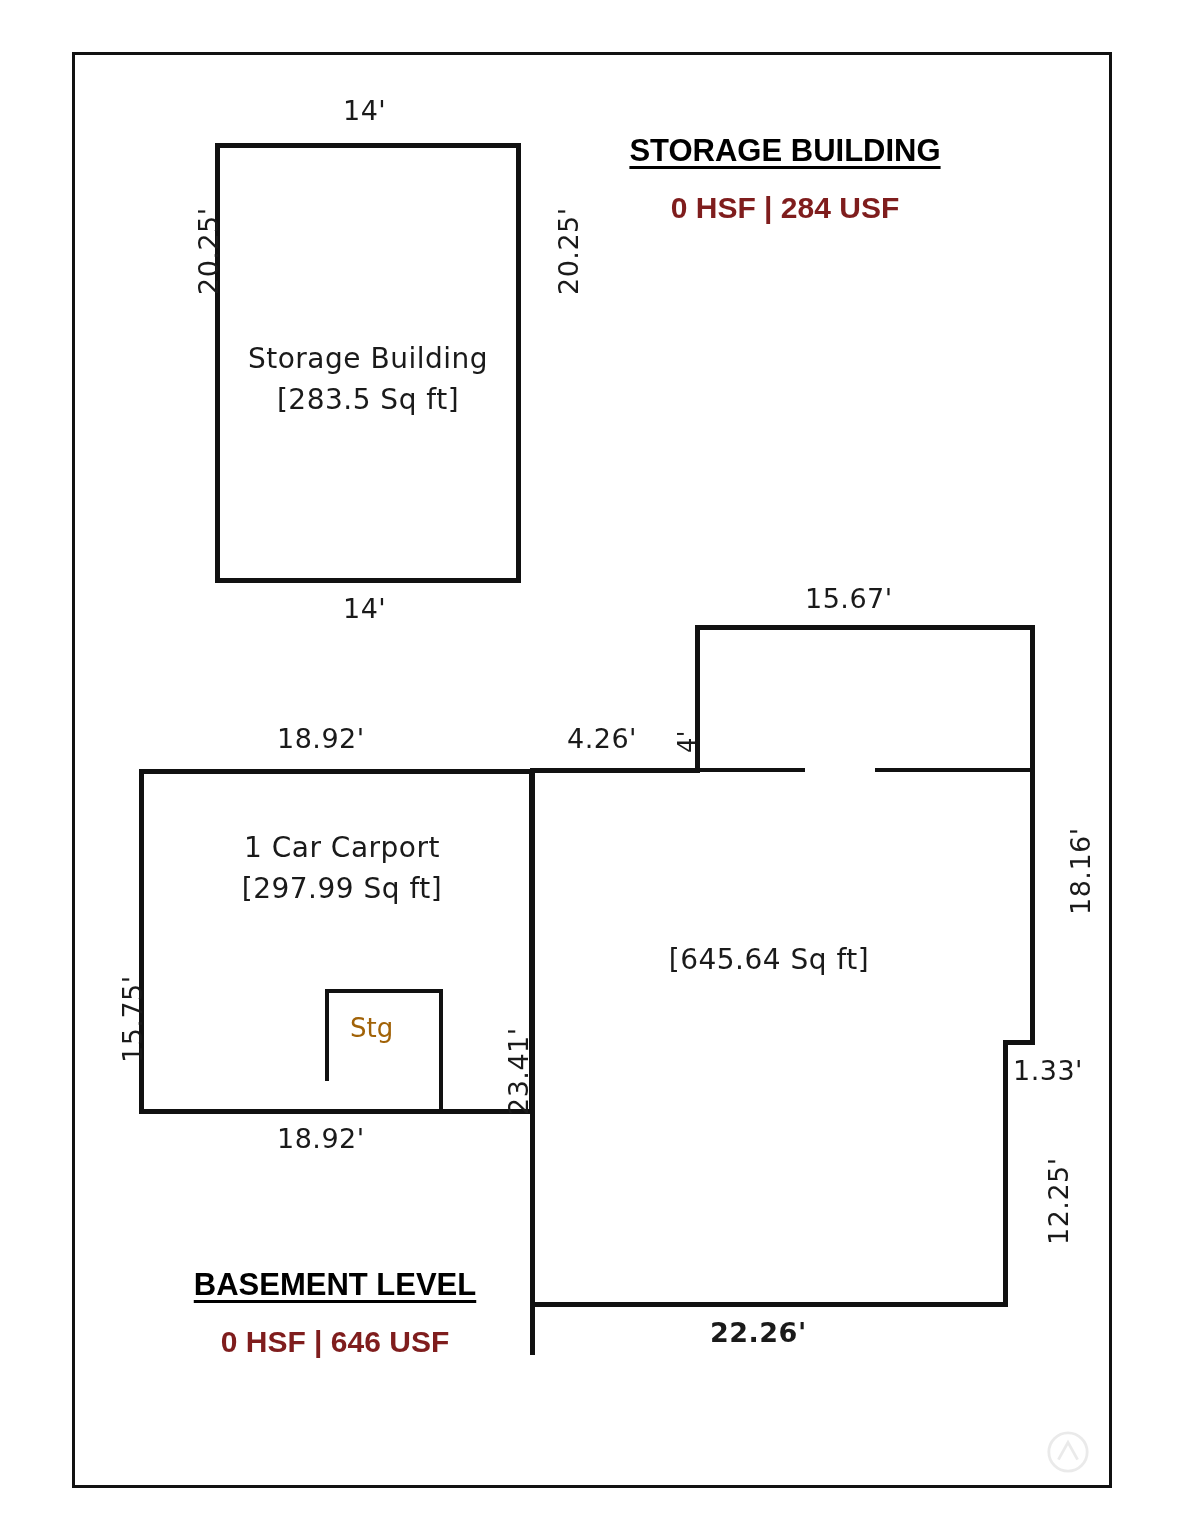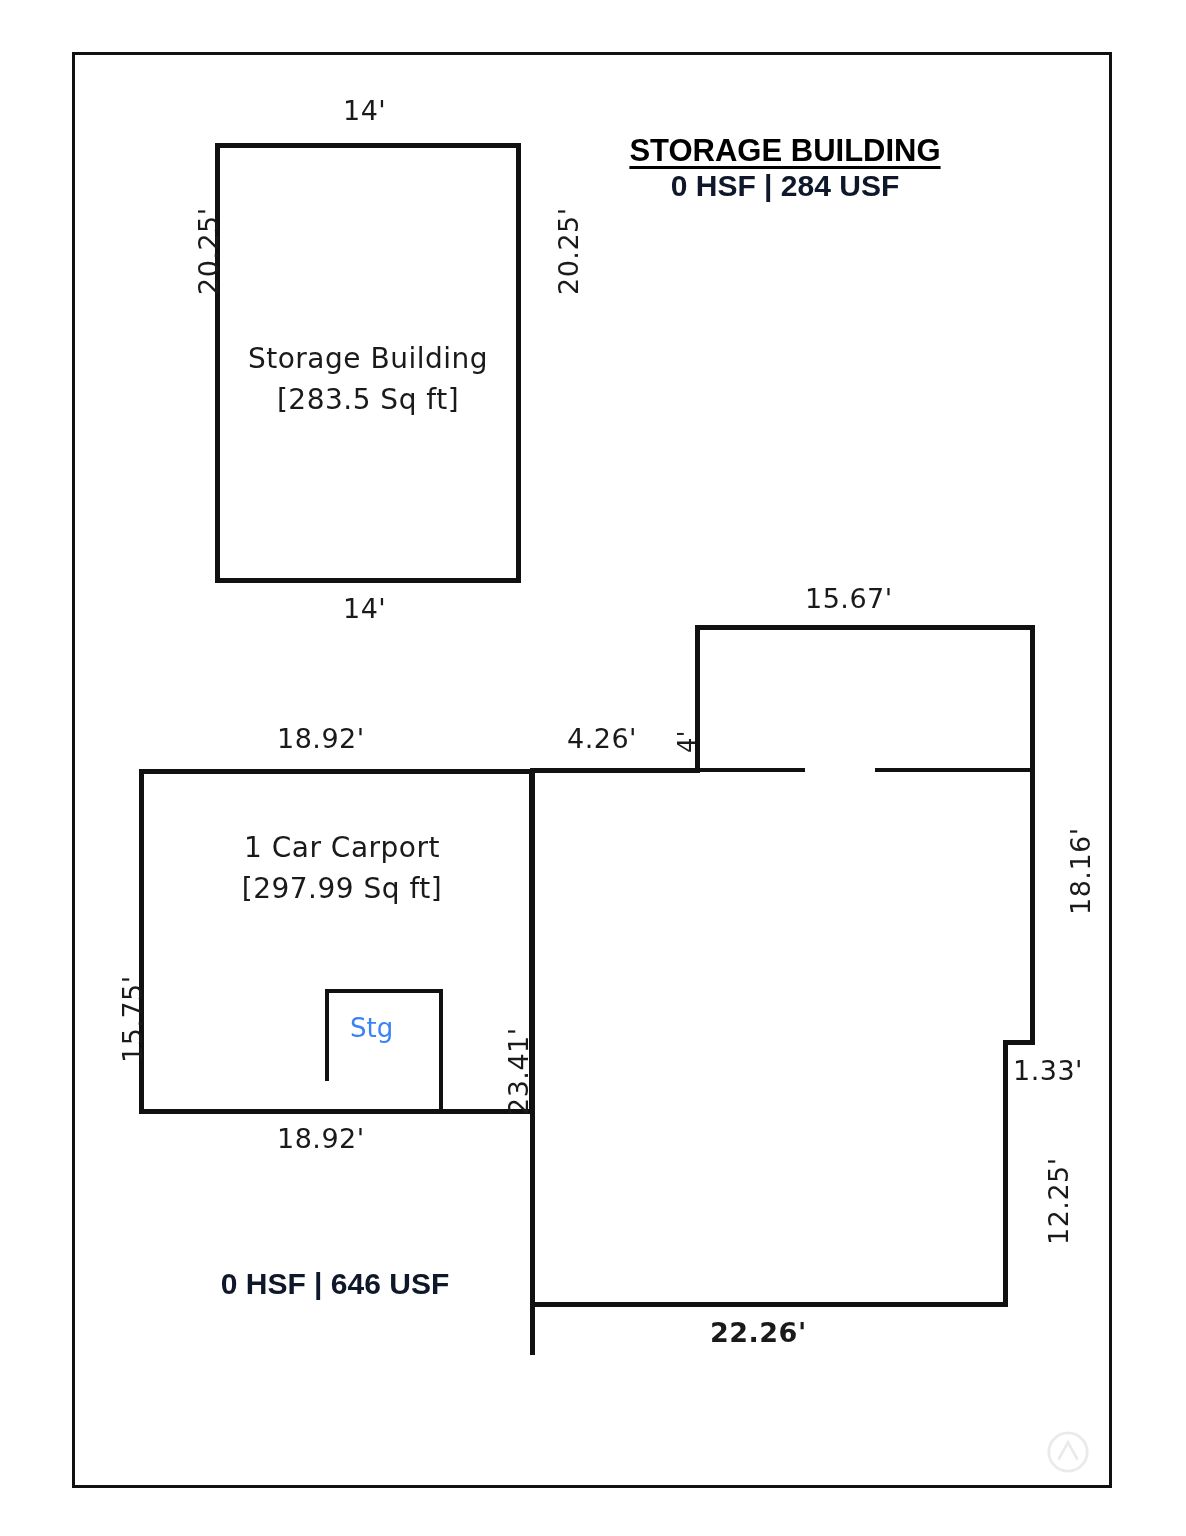--- a/index.html
+++ b/index.html
@@ -59,21 +59,21 @@
     text-align: center;
     letter-spacing: 0.5px;
   }
   .label .l2 {
     display: block;
     margin-top: 8px;
   }
   .small-label {
     position: absolute;
     font-size: 26px;
-    color: #3b82f6;
+    color: #a16207;
     white-space: nowrap;
   }
 
   
   .title-block {
     position: absolute;
     text-align: center;
   }
   .title-main {
     font-family: "Liberation Sans", sans-serif;
@@ -81,22 +81,22 @@
     font-size: 31px;
     color: #000000;
     text-decoration: underline;
     text-underline-offset: 5px;
     white-space: nowrap;
   }
   .title-sub {
     font-family: "Liberation Sans", sans-serif;
     font-weight: bold;
     font-size: 30px;
-    color: #0f172a;
-    margin-top: 0;
+    color: #7f1d1d;
+    margin-top: 22px;
     white-space: nowrap;
   }
 
   
   .watermark {
     position: absolute;
     right: 18px;
     bottom: 10px;
     width: 46px;
     height: 46px;
@@ -145,37 +145,39 @@
 
     <div class="wall" style="left:620px; top:713px; width:110px; height:4px;"></div>
     <div class="wall" style="left:800px; top:713px; width:158px; height:4px;"></div>
 
     <div class="label" style="left:64px; top:776px; width:406px;">
       <span>1 Car Carport</span>
       <span class="l2">[297.99 Sq ft]</span>
     </div>
 
     <div class="label" style="left:455px; top:880px; width:478px;">
+      <span class="l2">[645.64 Sq ft]</span>
     </div>
 
     <div class="dim" style="left:202px; top:668px;">18.92'</div>
     <div class="dim" style="left:202px; top:1068px;">18.92'</div>
     <div class="dim vert" style="left:42px; top:1008px; transform: rotate(-90deg); transform-origin: 0 0;">15.75'</div>
     <div class="dim vert" style="left:428px; top:1060px; transform: rotate(-90deg); transform-origin: 0 0;">23.41'</div>
 
     <div class="dim" style="left:492px; top:668px;">4.26'</div>
     <div class="dim vert" style="left:598px; top:698px; transform: rotate(-90deg); transform-origin: 0 0; font-size:24px;">4'</div>
 
     <div class="dim" style="left:730px; top:528px;">15.67'</div>
     <div class="dim vert" style="left:990px; top:860px; transform: rotate(-90deg); transform-origin: 0 0;">18.16'</div>
     <div class="dim" style="left:938px; top:1000px;">1.33'</div>
     <div class="dim vert" style="left:968px; top:1190px; transform: rotate(-90deg); transform-origin: 0 0;">12.25'</div>
     <div class="dim" style="left:635px; top:1262px;font-weight:bold;">22.26'</div>
 
     <div class="title-block" style="left:60px; top:1212px; width:400px;">
+      <div class="title-main">BASEMENT LEVEL</div>
       <div class="title-sub">0 HSF  |  646 USF</div>
     </div>
 
     <svg class="watermark" viewBox="0 0 48 48">
       <circle cx="24" cy="24" r="20" fill="none" stroke="#000" stroke-width="3"></circle>
       <path d="M14 32 L24 14 L34 32" fill="none" stroke="#000" stroke-width="3"></path>
     </svg>
   </div>
 </div>
 

